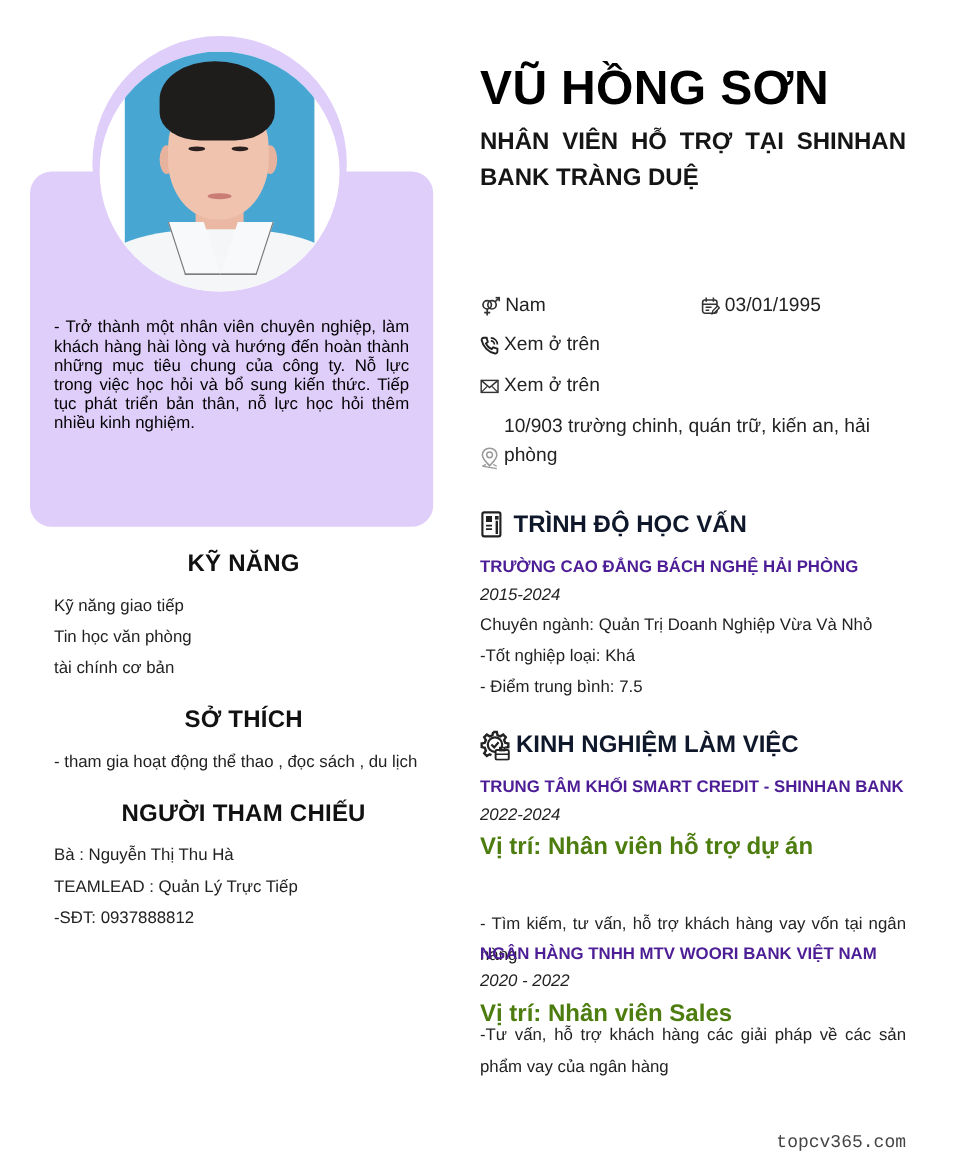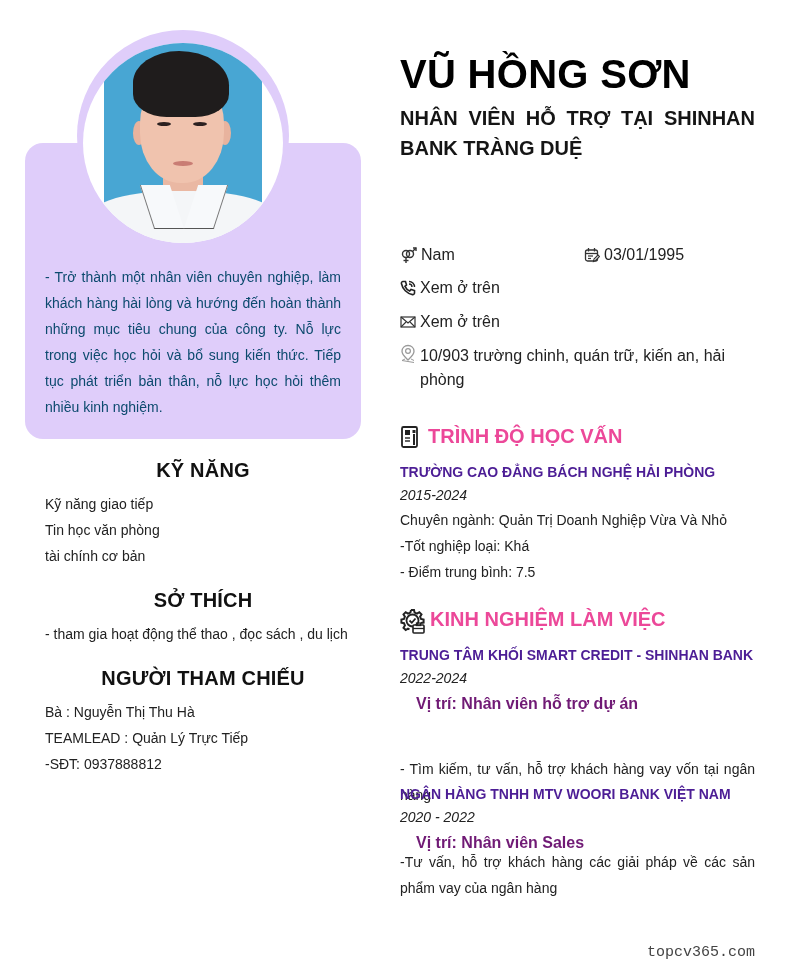--- a/index.html
+++ b/index.html
@@ -50,21 +50,21 @@
     }
     .photo-collar-l, .photo-collar-r {
       position: absolute; top: 142px; width: 30px; height: 44px; background: #f7f9fb;
       border-bottom: 1px solid #555;
     }
     .photo-collar-l { left: 64px; transform: skewX(18deg); border-left: 1px solid #777; }
     .photo-collar-r { left: 108px; transform: skewX(-18deg); border-right: 1px solid #777; }
 
     .objective {
       position: absolute; left: 45px; top: 264px; width: 296px;
-      font-size: 14px; line-height: 26px; text-align: justify; color: #0c4a6e;
+      font-size: 14px; line-height: 16px; text-align: justify; color: #000000;
     }
 
     .left-section-title {
       position: absolute; left: 45px; width: 316px; text-align: center;
       font-size: 20px; font-weight: bold; color: #111; letter-spacing: 0.2px;
     }
     .left-list { position: absolute; left: 45px; width: 316px; }
     .left-list .line { font-size: 14px; line-height: 26px; color: #222; white-space: nowrap; }
 
     
@@ -74,32 +74,32 @@
     }
     .job-title {
       position: absolute; left: 400px; top: 103px; width: 355px;
       font-size: 20px; font-weight: bold; color: #151515; line-height: 30px; text-align: justify;
       text-align-last: left;
     }
     .info-row {
       position: absolute; display: flex; align-items: center; font-size: 16px; color: #222; line-height: 24px;
     }
     .info-row svg { flex: 0 0 auto; margin-right: 4px; }
-    .addr-row { align-items: flex-start; width: 345px; }
+    .addr-row { align-items: flex-end; width: 345px; }
 
     .sec-head {
-      position: absolute; left: 400px; display: flex; align-items: flex-start;
-      font-size: 20px; font-weight: bold; color: #ec4899;
+      position: absolute; left: 400px; display: flex; align-items: center;
+      font-size: 20px; font-weight: bold; color: #0f172a;
     }
     .sec-head svg { margin-right: 8px; }
     .org {
       position: absolute; left: 400px; font-size: 14px; font-weight: bold; color: #4c1d95; white-space: nowrap;
     }
     .period { position: absolute; left: 400px; font-size: 14px; font-style: italic; color: #222; }
-    .role { position: absolute; left: 416px; font-size: 16px; font-weight: bold; color: #701a75; }
+    .role { position: absolute; left: 400px; font-size: 20px; font-weight: bold; color: #4d7c0f; }
     .desc {
       position: absolute; left: 400px; width: 355px; font-size: 14px; line-height: 26px; color: #222;
       text-align: justify;
       margin-top: 40px;
     }
     .plain { position: absolute; left: 400px; font-size: 14px; color: #222; white-space: nowrap; }
 
     .watermark {
       position: absolute; right: 45px; top: 944px; font-family: "Liberation Mono", "DejaVu Sans Mono", monospace;
       font-size: 15px; color: #444;

